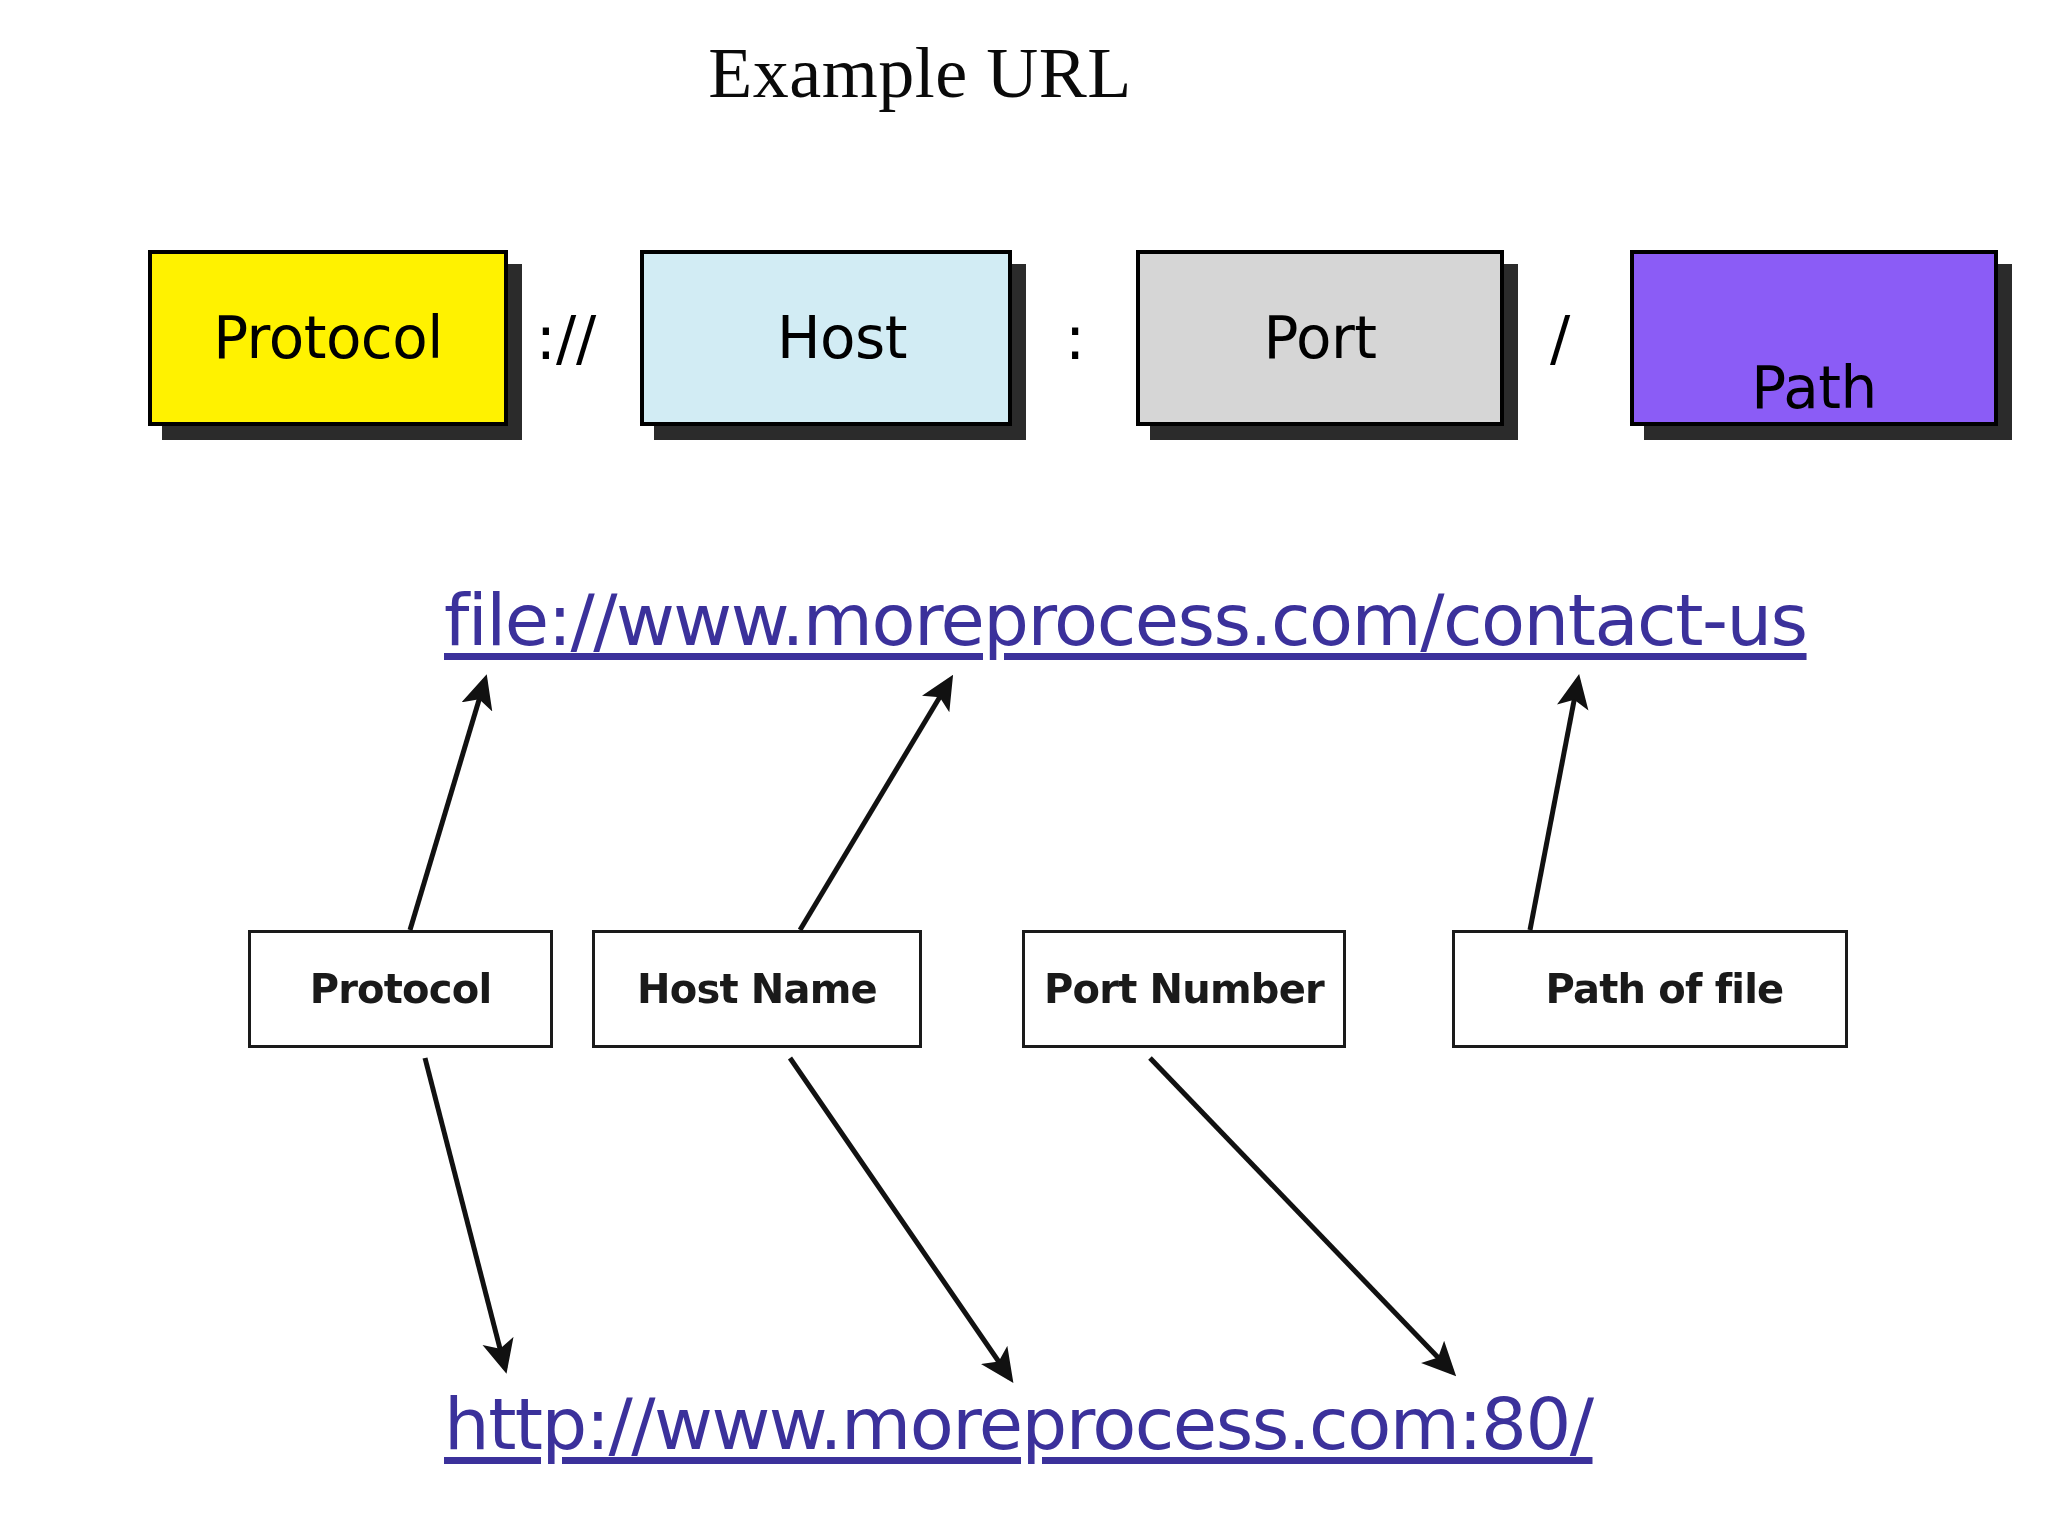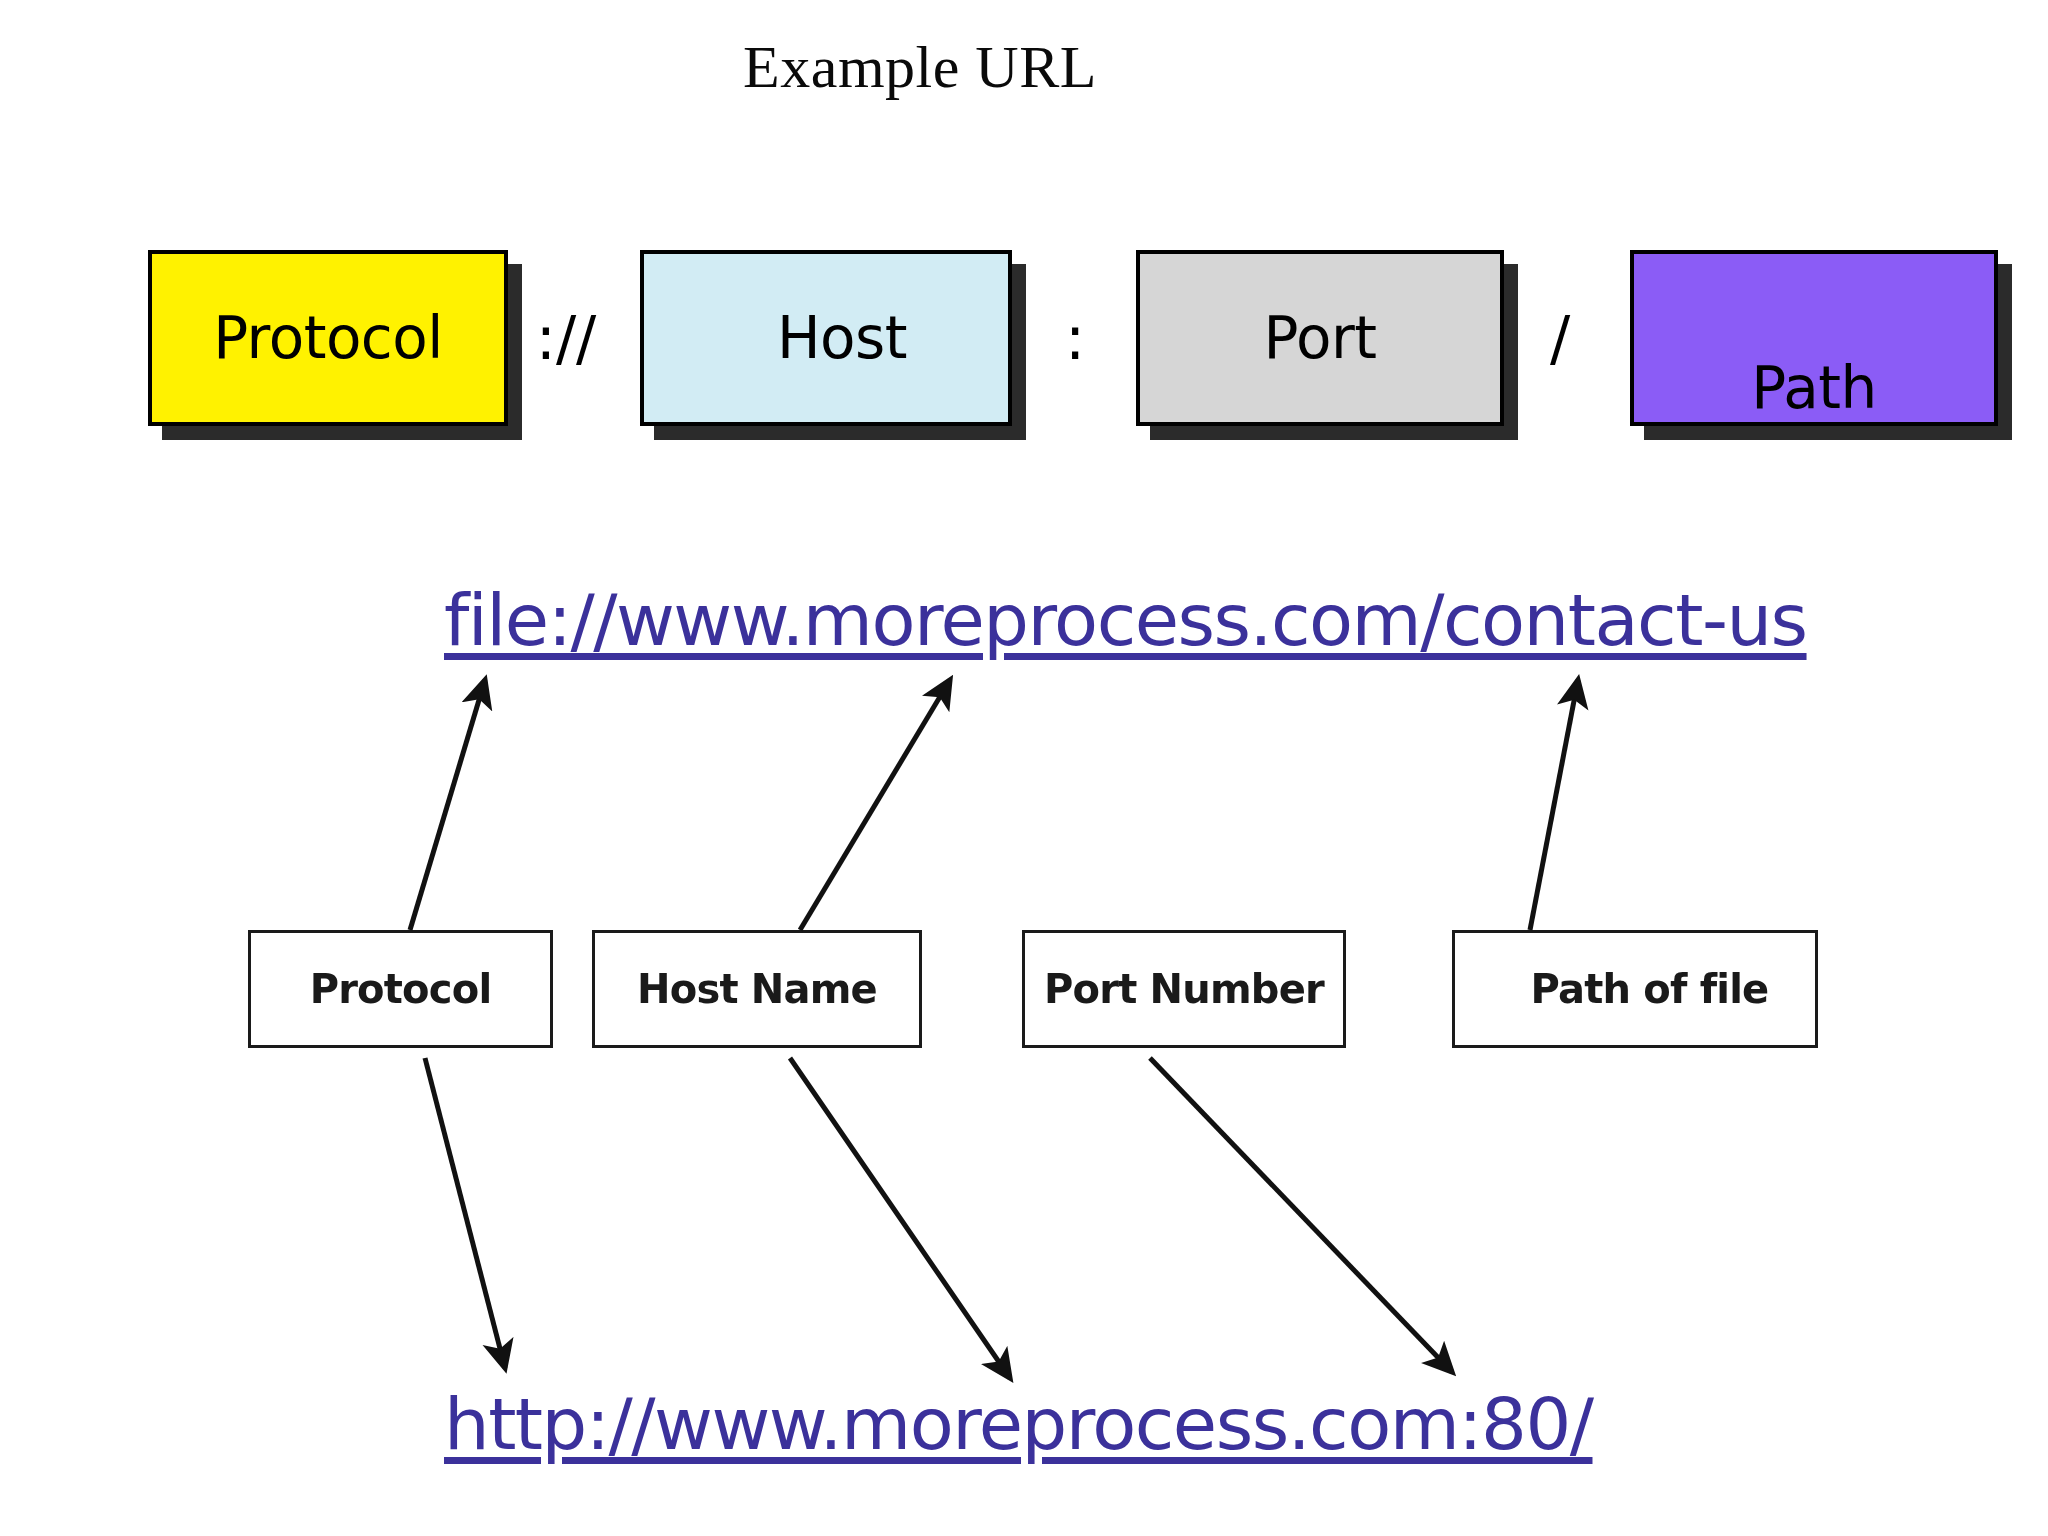--- a/index.html
+++ b/index.html
@@ -16,21 +16,21 @@
   }
 
   
   #slide-title {
     position: absolute;
     top: 34px;
     left: 0;
     width: 1840px;
     text-align: center;
     font-family: "Liberation Serif", serif;
-    font-size: 60px;
+    font-size: 72px;
     font-weight: 400;
     color: #0a0a0a;
     letter-spacing: 0.5px;
     line-height: 1.1;
   }
 
   
   #component-row {
     position: absolute;
     top: 250px;
@@ -117,21 +117,21 @@
     font-family: "DejaVu Sans", sans-serif;
     font-size: 40px;
     font-weight: bold;
     color: #1a1a1a;
     letter-spacing: -0.8px;
     white-space: nowrap;
   }
   #desc-protocol { left: 248px;  width: 305px; }
   #desc-host     { left: 592px;  width: 330px; }
   #desc-port     { left: 1022px; width: 324px; }
-  #desc-path     { left: 1452px; width: 366px; padding-left: 29px; }
+  #desc-path     { left: 1452px; width: 396px; padding-left: 29px; }
 
   
   #arrow-layer {
     position: absolute;
     top: 0;
     left: 0;
     width: 2048px;
     height: 1536px;
     pointer-events: none;
   }

